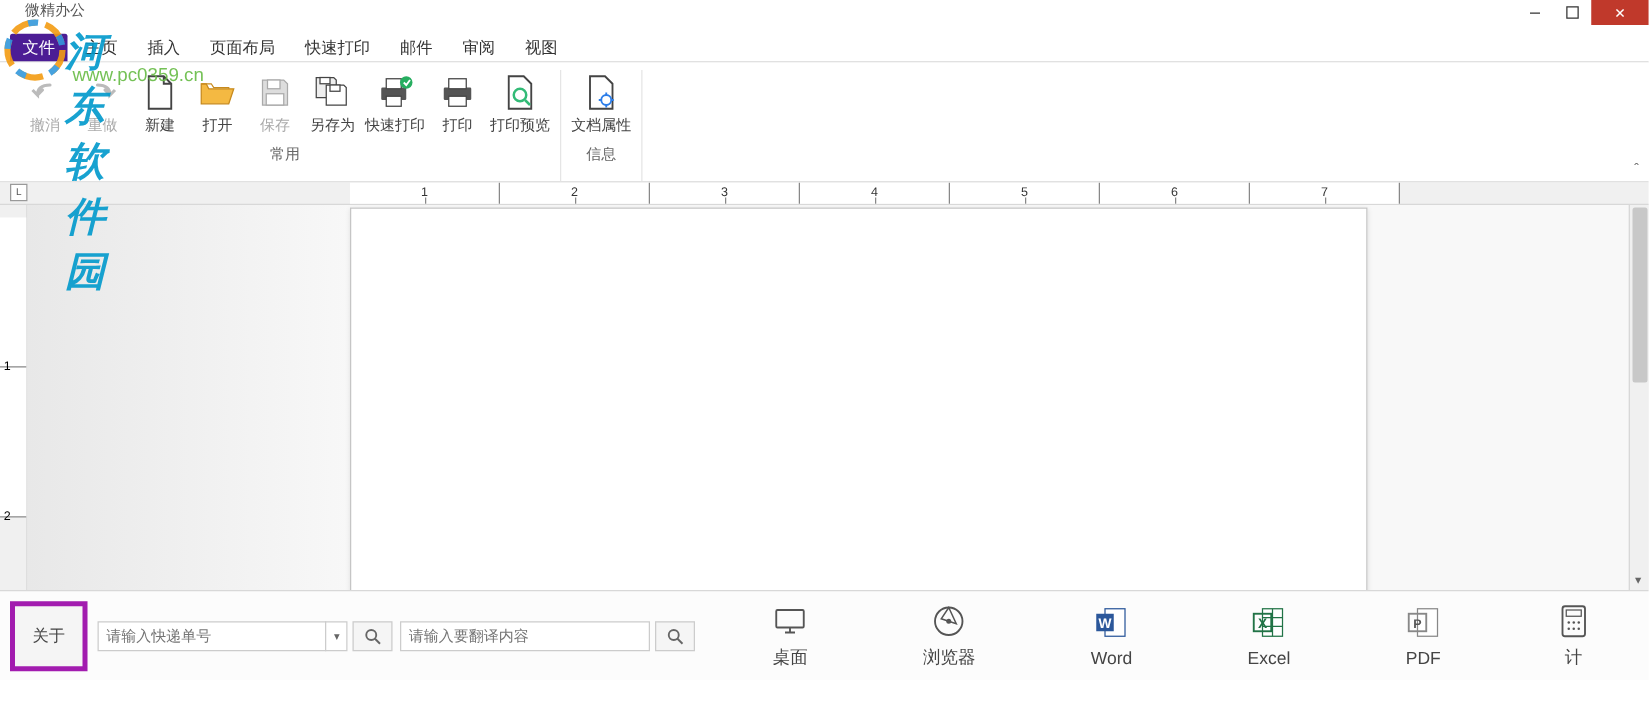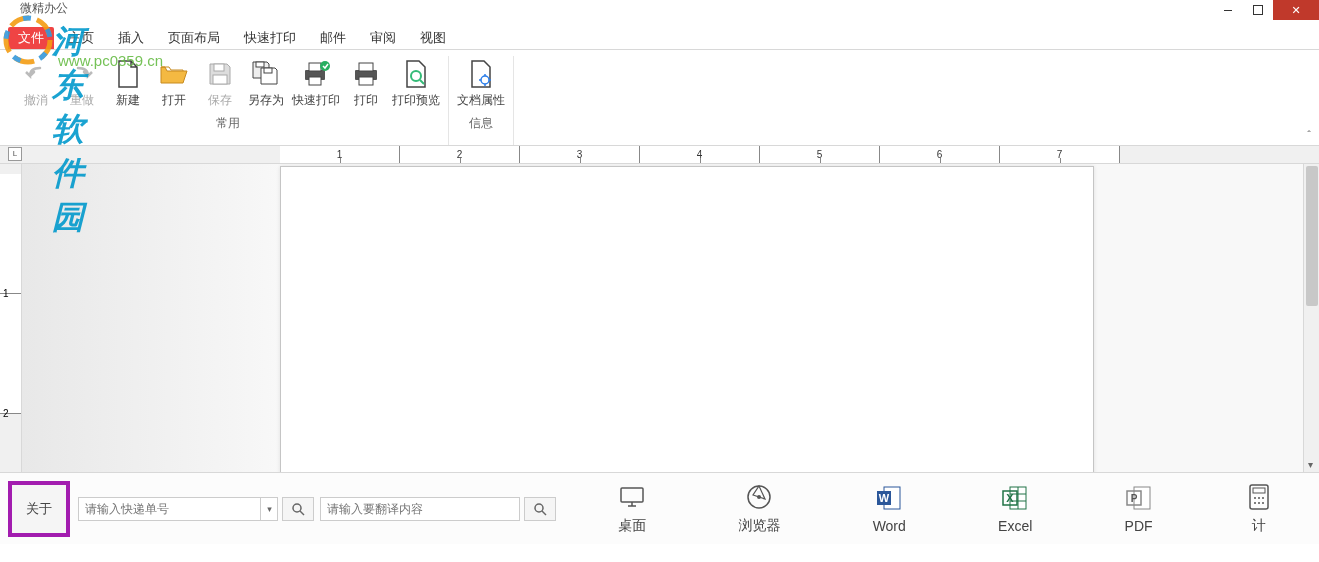--- a/index.html
+++ b/index.html
@@ -10,21 +10,21 @@
 .window-controls { position: absolute; right: 0; top: 0; display: flex; }
 .win-btn { width: 30px; height: 20px; display: flex; align-items: center; justify-content: center; cursor: pointer; }
 .win-close { background: #c0392b; width: 46px; }
 .win-min::before { content: ""; width: 8px; height: 1px; background: #333; }
 .win-max::before { content: ""; width: 8px; height: 8px; border: 1px solid #333; }
 .win-close::before { content: "✕"; color: #fff; font-size: 11px; }
 
 .menubar { height: 24px; display: flex; align-items: center; padding-left: 8px; gap: 4px; border-bottom: 1px solid #d8d8d8; }
 .menu-item { padding: 2px 10px; font-size: 13px; color: #333; cursor: pointer; }
 .menu-item.active { background: #fff; }
-.menu-file { background: #ef4444; color: #fff; border-radius: 2px 2px 0 0; }
+.menu-file { background: #4c1d95; color: #fff; border-radius: 2px 2px 0 0; }
 
 .ribbon { height: 96px; background: #fff; border-bottom: 1px solid #d8d8d8; display: flex; padding: 6px 8px 0 8px; position: relative; }
 .ribbon-group { display: flex; flex-direction: column; align-items: center; border-right: 1px solid #e5e5e5; padding: 0 6px; }
 .ribbon-group:last-of-type { border-right: none; }
 .ribbon-buttons { display: flex; gap: 2px; }
 .ribbon-btn { width: 44px; display: flex; flex-direction: column; align-items: center; cursor: pointer; padding: 2px; }
 .ribbon-btn.wide { width: 52px; }
 .ribbon-icon { width: 32px; height: 32px; display: flex; align-items: center; justify-content: center; }
 .ribbon-label { font-size: 12px; color: #444; margin-top: 2px; text-align: center; }
 .ribbon-btn.disabled .ribbon-label { color: #aaa; }

